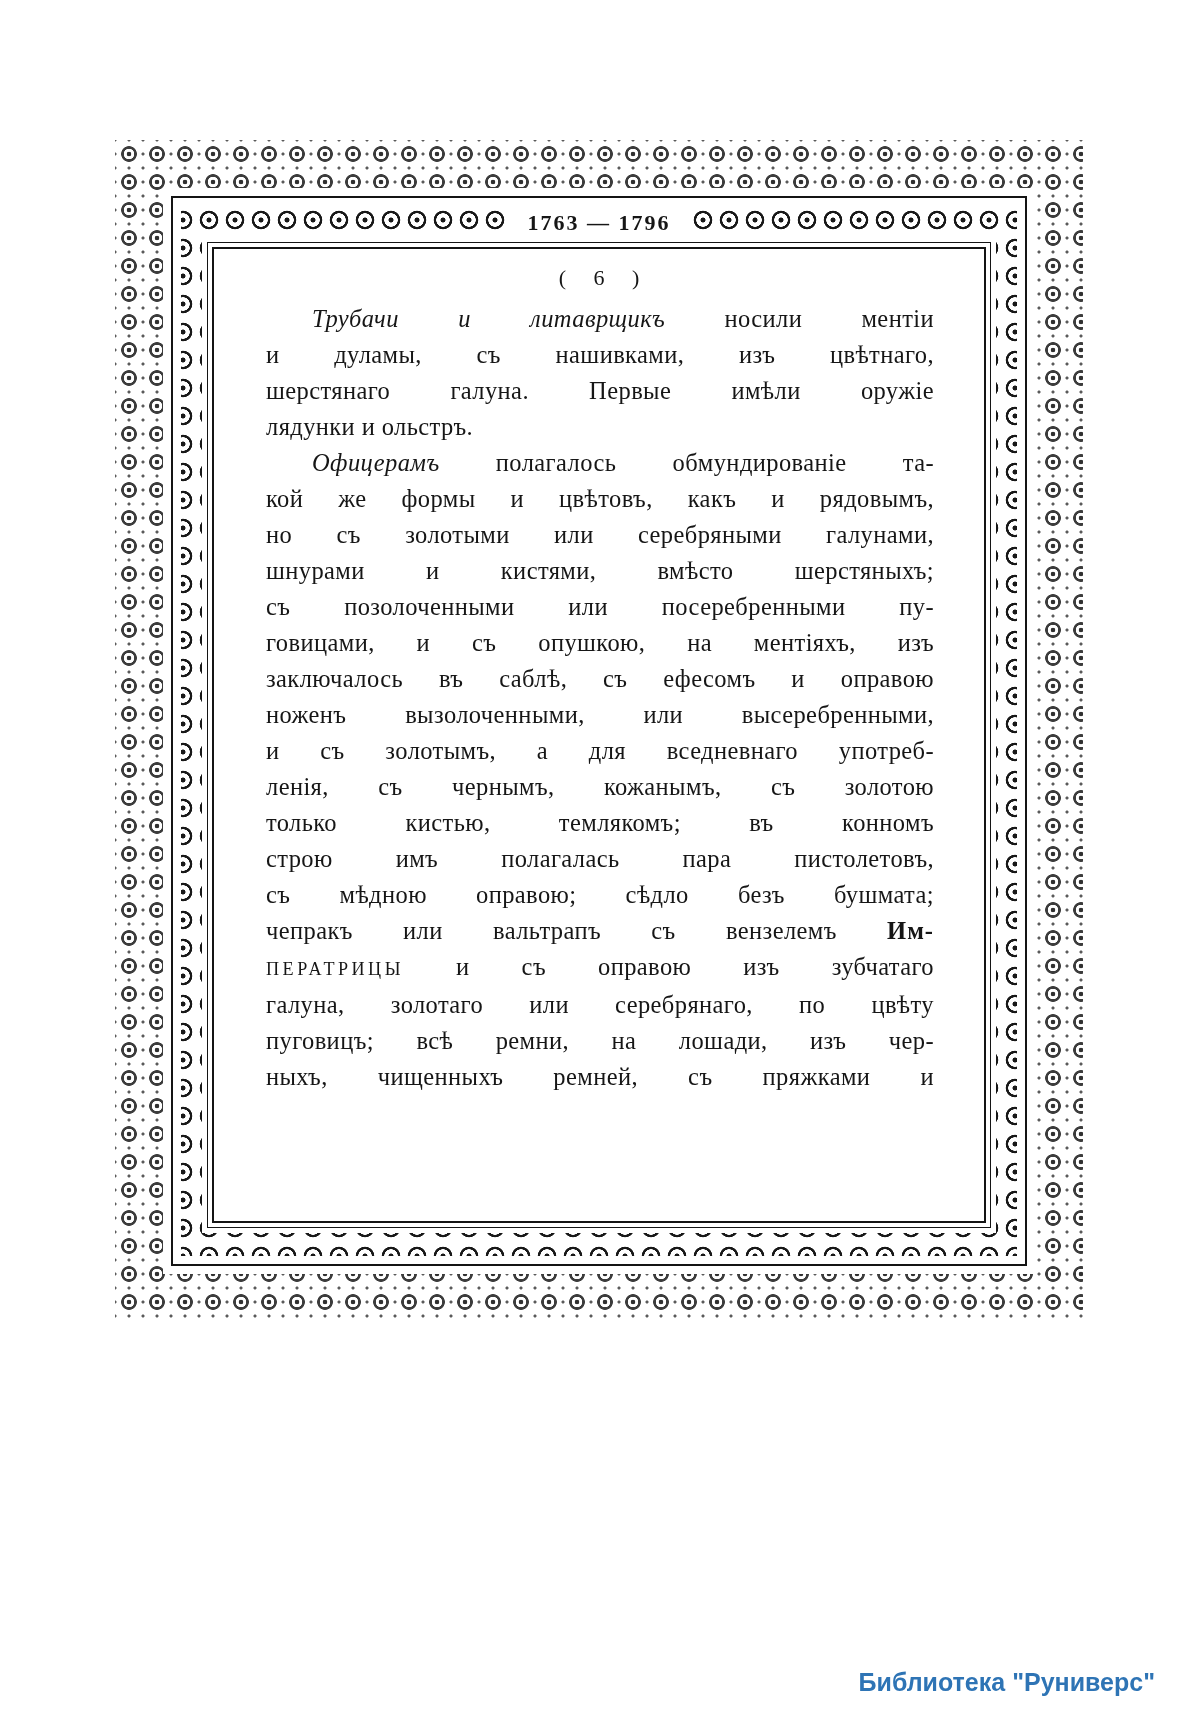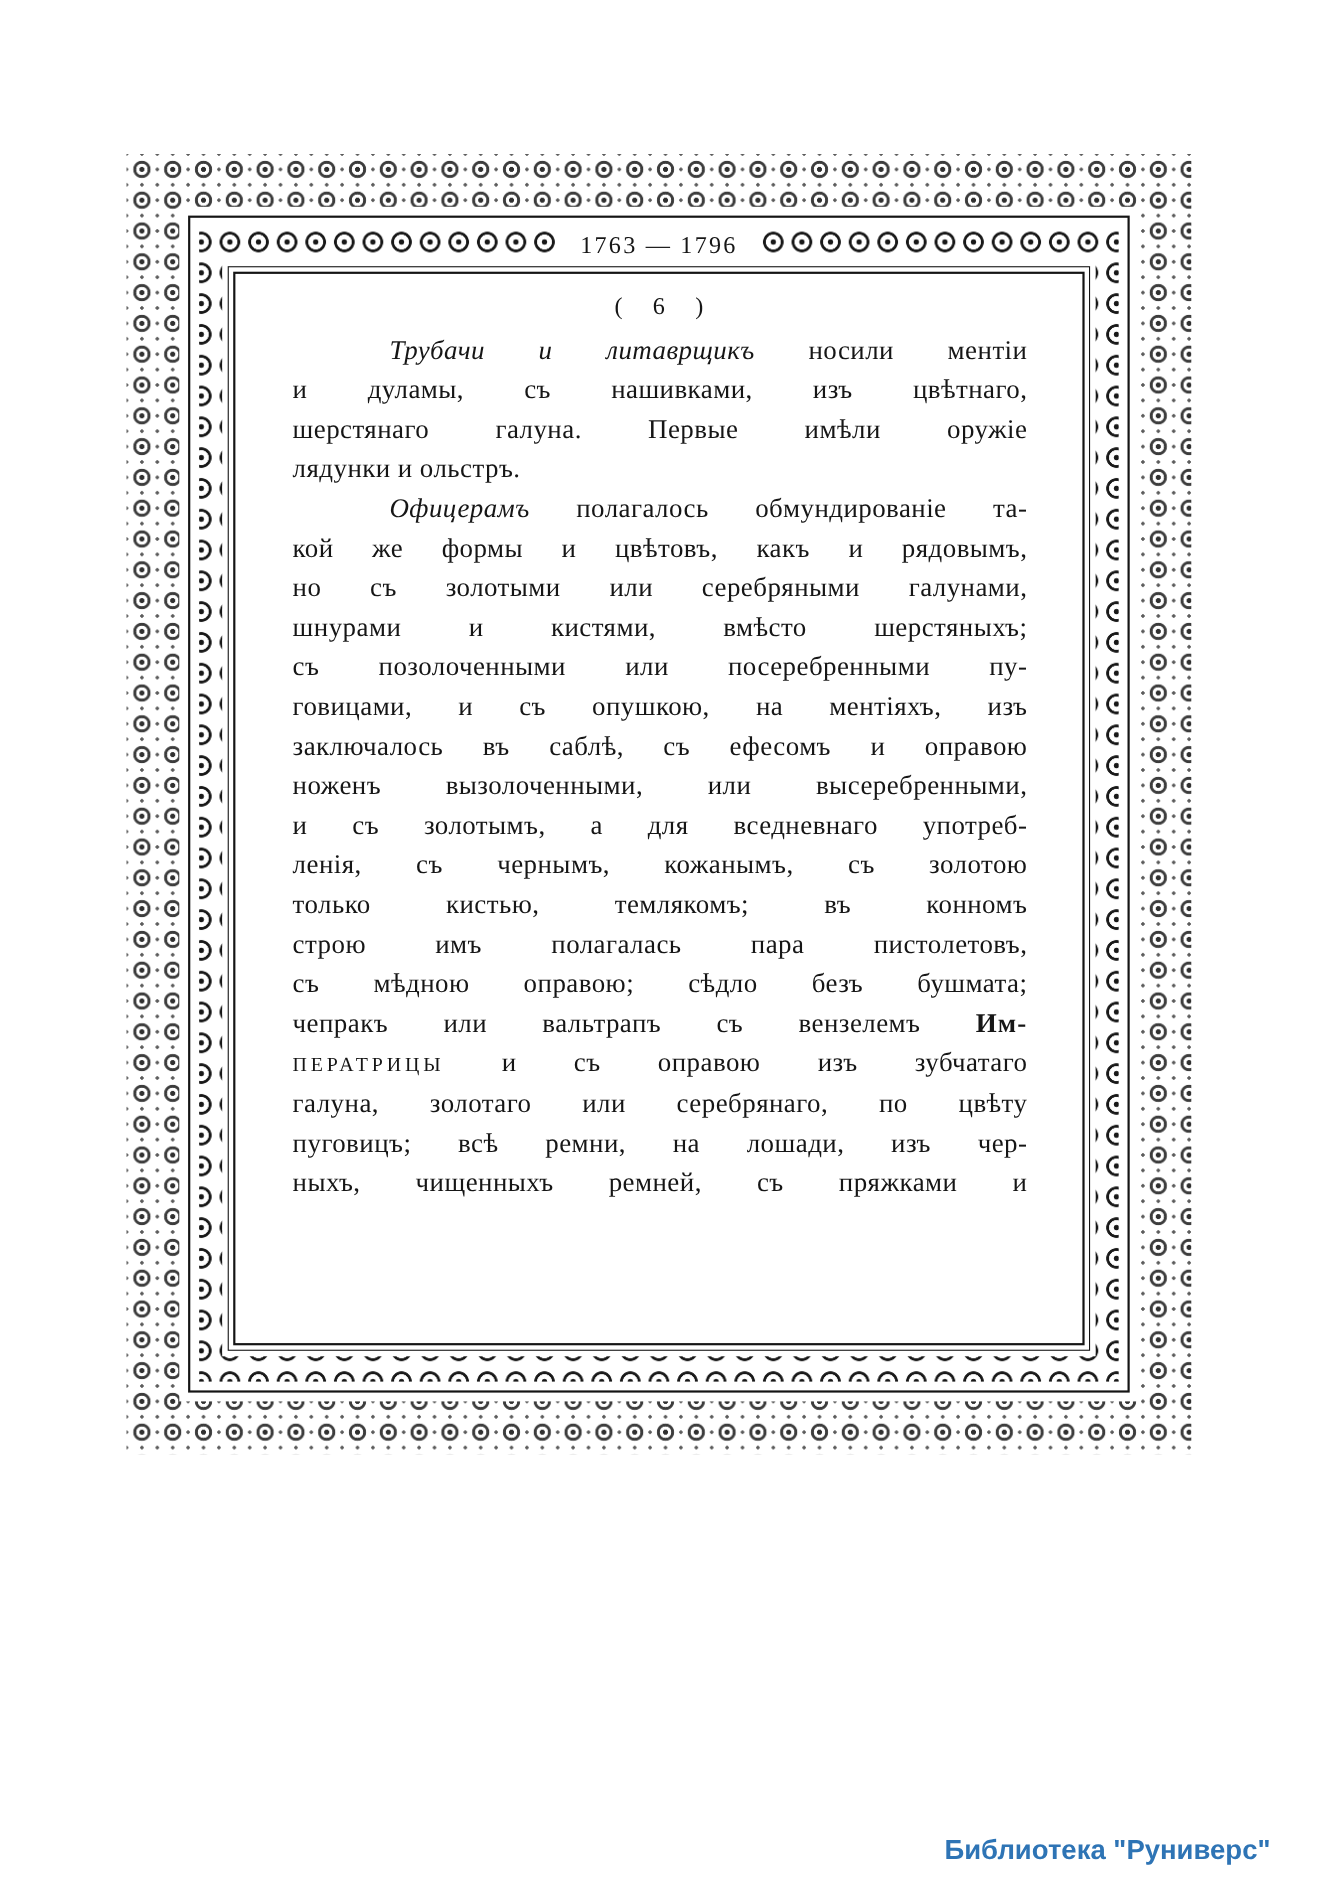--- a/index.html
+++ b/index.html
@@ -63,21 +63,21 @@
   .date-label {
     position: absolute;
     top: 1px;
     left: 50%;
     transform: translateX(-50%);
     background: #ffffff;
     padding: 0 18px;
     height: 32px;
     line-height: 32px;
     font-size: 22px;
-    font-weight: normal;
+    font-weight: bold;
     letter-spacing: 2px;
     color: var(--ink, #161616);
     white-space: nowrap;
   }
 
   
   .text-frame {
     width: 100%;
     height: 100%;
     box-sizing: border-box;
@@ -110,21 +110,21 @@
     line-height: 36px;
     letter-spacing: 0.4px;
   }
   .line {
     text-align: justify;
     text-align-last: justify;
     white-space: normal;
   }
   .line.nojust { text-align-last: left; }
   .para .first { text-indent: 46px; }
-  .s-i  { font-style: italic; margin-left: 42px; }
+  .s-i  { font-style: italic; }
   .s-b  { font-weight: bold; letter-spacing: 1px; }
   .s-sc { text-transform: uppercase; font-size: 0.74em; letter-spacing: 3.5px; }
 
   
   .watermark {
     position: absolute;
     right: 45px;
     top: 1668px;
     font-family: "Liberation Sans", sans-serif;
     font-size: 25px;

